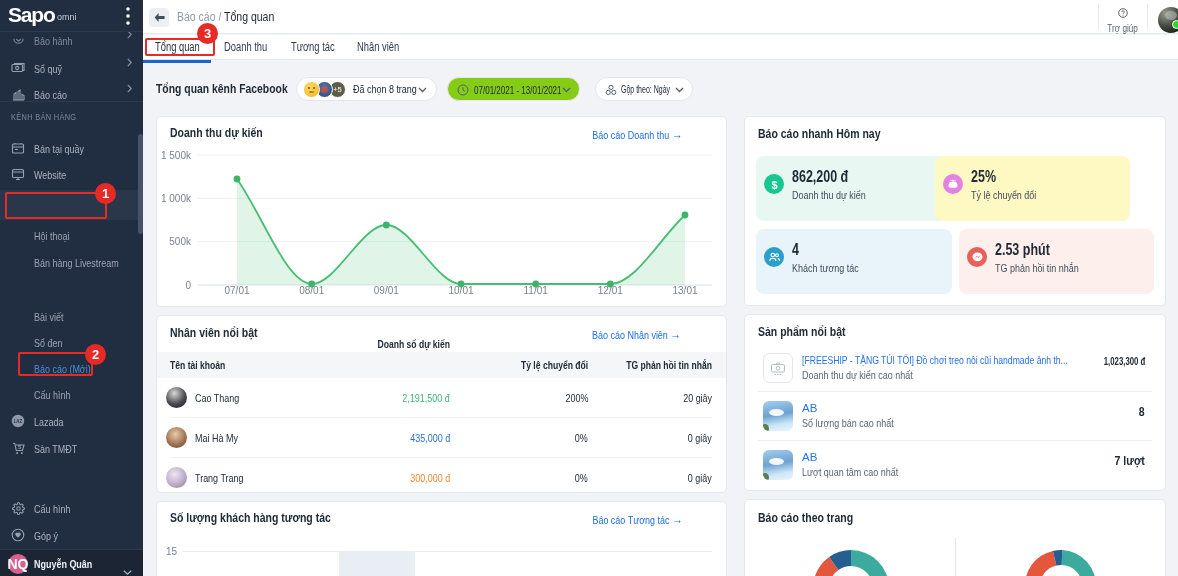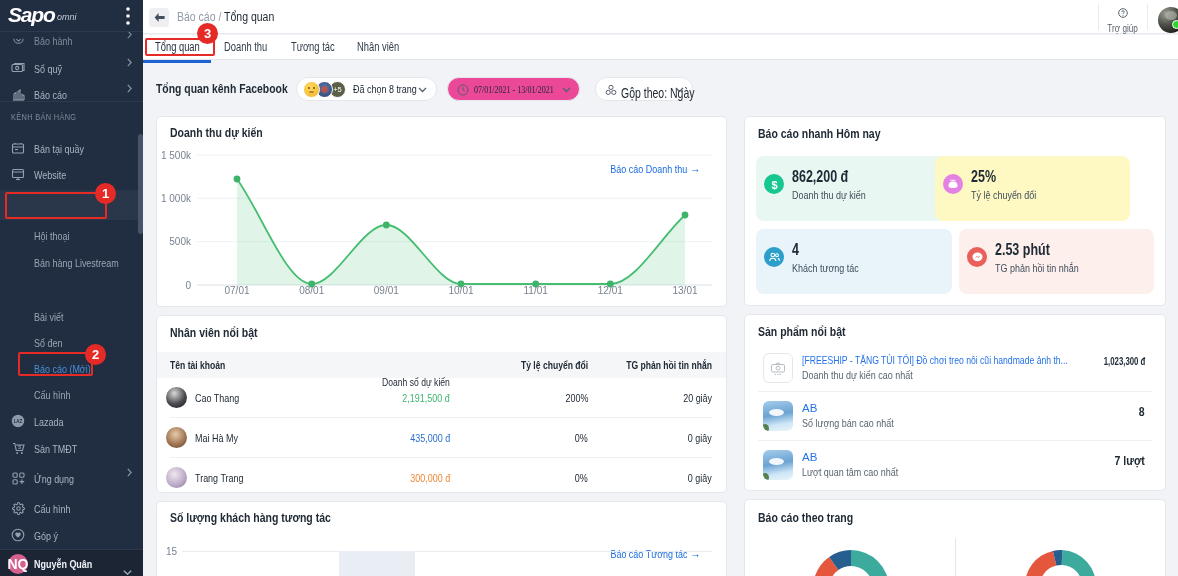--- a/index.html
+++ b/index.html
@@ -16,36 +16,36 @@
 .srow .chev{position:absolute;right:11px;top:9px;line-height:0;}
 .sub{padding-left:34px;font-size:11.5px;color:#9aa6b7;}
 .slabel{position:absolute;left:11px;color:#7d8a9c;font-size:9.5px;letter-spacing:.4px;}
 
 #topbar{position:absolute;left:143px;top:0;width:1035px;height:34px;background:#fff;border-bottom:1px solid #e7eaee;}
 #tabs{position:absolute;left:143px;top:35px;width:1035px;height:25px;background:#fff;border-bottom:1px solid #e3e7ec;}
 .tab{position:absolute;top:0;height:25px;line-height:24px;font-size:12px;color:#2f3b4a;}
 
 .card{position:absolute;background:#fff;border:1px solid #e4e8ed;border-radius:5px;}
 .ctitle{position:absolute;font-size:12.5px;font-weight:bold;color:#212b36;}
-.clink{position:absolute;font-size:11.5px;color:#1b6ce0;text-align:center;margin-top:34px;}
+.clink{position:absolute;font-size:11.5px;color:#1b6ce0;text-align:left;}
 .clink .ar{font-size:13.5px;font-weight:bold;letter-spacing:0;}
 
 .redbox{position:absolute;border:2.5px solid #e62b26;border-radius:2px;z-index:60;}
 .badge{position:absolute;width:21px;height:21px;border-radius:50%;background:#e62b26;color:#fff;font-size:13px;font-weight:bold;display:flex;align-items:center;justify-content:center;z-index:61;}
 .tile{position:absolute;border-radius:8px;}
 .tnum{position:absolute;left:36px;top:12px;font-size:16px;font-weight:bold;color:#212b36;}
 .tlab{position:absolute;left:36px;top:33px;font-size:11.5px;color:#414d5c;}
 .ticon{position:absolute;left:8px;width:20px;height:20px;border-radius:50%;display:flex;align-items:center;justify-content:center;}
 </style>
 </head>
 <body>
 <div id="app">
 <div id="side">
 
-  <div class="abs" style="left:0;top:0;width:143px;height:32px;border-bottom:1px solid #2c394e;background:#212d40;z-index:5;font-style:italic;">
+  <div class="abs" style="left:0;top:0;width:143px;height:32px;border-bottom:1px solid #2c394e;background:#212d40;z-index:5;">
     <span class="abs" style="left:8px;top:3px;font-size:21px;font-weight:bold;color:#fff;letter-spacing:-1.2px;">Sapo</span>
         <span class="abs" style="left:57px;top:12px;font-size:9px;color:#c3ccd8;">omni</span>
     <span class="abs" style="left:126px;top:6px;"><svg width="4" height="20" viewBox="0 0 4 20">
             <circle cx="2" cy="3" r="1.8" fill="#fff"></circle>
             <circle cx="2" cy="10" r="1.8" fill="#fff"></circle>
             <circle cx="2" cy="17" r="1.8" fill="#fff"></circle>
           </svg></span>
   </div>
 
   <div class="srow" style="top:21px;color:#8e9aac;opacity:.85;">
@@ -138,34 +138,20 @@
   <div class="srow" style="top:429px;">
     <span class="ic">
           <svg width="13" height="13" viewBox="0 0 13 13" fill="none" stroke="#93a0b1" stroke-width="1.1">
             <path d="M1 1.5h1.8l1.5 7h6.2l1.5-5.5H4"></path>
             <circle cx="5.2" cy="11" r="1" fill="#93a0b1" stroke="none"></circle>
             <circle cx="9.8" cy="11" r="1" fill="#93a0b1" stroke="none"></circle>
             <text x="7.6" y="7.2" font-size="5" fill="#93a0b1" stroke="none" text-anchor="middle" font-weight="bold" font-family="Liberation Sans">S</text>
           </svg>
         </span>
     <span class="t">Sàn TMĐT</span>
-  </div>
-  <div class="srow" style="top:459px;">
-    <span class="ic">
-          <svg width="13" height="13" viewBox="0 0 13 13" fill="none" stroke="#93a0b1" stroke-width="1.1">
-            <rect x="1" y="1" width="4.2" height="4.2" rx="1"></rect>
-            <rect x="7.8" y="1" width="4.2" height="4.2" rx="1"></rect>
-            <rect x="1" y="7.8" width="4.2" height="4.2" rx="1"></rect>
-            <path d="M9.9 7.3v4.6M7.6 9.6h4.6"></path>
-          </svg>
-        </span>
-    <span class="t">Ứng dụng</span>
-        <span class="chev"><svg width="5" height="9" viewBox="0 0 5 9" fill="none" stroke="#8b97a8" stroke-width="1.2">
-            <path d="M0.8 0.8L4.2 4.5L0.8 8.2"></path>
-          </svg></span>
   </div>
   <div class="srow" style="top:489px;">
     <span class="ic">
           <svg width="13" height="13" viewBox="0 0 24 24" fill="none" stroke="#93a0b1" stroke-width="2">
             <circle cx="12" cy="12" r="3.2"></circle>
             <path d="M19.4 15a1.7 1.7 0 0 0 .34 1.87l.06.06a2 2 0 1 1-2.83 2.83l-.06-.06a1.7 1.7 0 0 0-1.87-.34 1.7 1.7 0 0 0-1 1.51V21a2 2 0 1 1-4 0v-.09a1.7 1.7 0 0 0-1-1.51 1.7 1.7 0 0 0-1.87.34l-.06.06a2 2 0 1 1-2.83-2.83l.06-.06a1.7 1.7 0 0 0 .34-1.87 1.7 1.7 0 0 0-1.51-1H3a2 2 0 1 1 0-4h.09a1.7 1.7 0 0 0 1.51-1 1.7 1.7 0 0 0-.34-1.87l-.06-.06a2 2 0 1 1 2.83-2.83l.06.06a1.7 1.7 0 0 0 1.87.34h.09a1.7 1.7 0 0 0 1-1.51V3a2 2 0 1 1 4 0v.09a1.7 1.7 0 0 0 1 1.51 1.7 1.7 0 0 0 1.87-.34l.06-.06a2 2 0 1 1 2.83 2.83l-.06.06a1.7 1.7 0 0 0-.34 1.87v.09a1.7 1.7 0 0 0 1.51 1H21a2 2 0 1 1 0 4h-.09a1.7 1.7 0 0 0-1.51 1z"></path>
           </svg>
         </span>
     <span class="t">Cấu hình</span>
   </div>
@@ -230,38 +216,38 @@
   <div class="abs" style="left:19px;top:3px;width:17px;height:17px;border-radius:50%;background:radial-gradient(circle at 50% 40%,#5b7db1,#27406b);border:1px solid #fff;z-index:2;">
         <div style="position:absolute;left:4px;top:4px;width:7px;height:7px;border-radius:50%;background:#c94f44;opacity:.8;"></div>
       </div>
   <div class="abs" style="left:32px;top:3px;width:17px;height:17px;border-radius:50%;background:#5c5f46;border:1px solid #fff;z-index:1;color:#fff;font-size:7.5px;display:flex;align-items:center;justify-content:center;">+5</div>
   <div class="abs" style="left:56px;top:5px;font-size:11.5px;color:#212b36;"><span class="t">Đã chọn 8 trang</span></div>
   <svg class="abs" style="right:9px;top:9px;" width="9" height="6" viewBox="0 0 9 6" fill="none" stroke="#55606d" stroke-width="1.3">
         <path d="M1 1l3.5 3.5L8 1"></path>
       </svg>
 </div>
 
-<div class="abs" style="left:447px;top:77px;width:133px;height:24px;background:#ec4899;border:1px solid #e3e7ec;border-radius:12px;font-family:Liberation Serif, serif;">
+<div class="abs" style="left:447px;top:77px;width:133px;height:24px;background:#84cc16;border:1px solid #e3e7ec;border-radius:12px;">
   <svg class="abs" style="left:9px;top:6px;" width="12" height="12" viewBox="0 0 12 12" fill="none" stroke="#55606d" stroke-width="1">
         <circle cx="6" cy="6" r="5"></circle>
         <path d="M6 3.2V6l1.8 1.2"></path>
       </svg>
   <div class="abs" style="left:26px;top:6px;font-size:10.5px;color:#212b36;"><span class="t" style="transform:scaleX(.765);">07/01/2021 - 13/01/2021</span></div>
   <svg class="abs" style="right:8px;top:9px;" width="9" height="6" viewBox="0 0 9 6" fill="none" stroke="#55606d" stroke-width="1.3">
         <path d="M1 1l3.5 3.5L8 1"></path>
       </svg>
 </div>
 
 <div class="abs" style="left:595px;top:77px;width:98px;height:24px;background:#fff;border:1px solid #e3e7ec;border-radius:12px;">
   <svg class="abs" style="left:9px;top:6px;" width="12" height="12" viewBox="0 0 12 12" fill="none" stroke="#55606d" stroke-width="1">
         <circle cx="6" cy="3.4" r="2.1"></circle>
         <circle cx="3.2" cy="8.4" r="2.1"></circle>
         <circle cx="8.8" cy="8.4" r="2.1"></circle>
       </svg>
-  <div class="abs" style="left:25px;top:6px;font-size:15px;color:#212b36;"><span class="t" style="transform:scaleX(.70);">Gộp theo: Ngày</span></div>
+  <div class="abs" style="left:25px;top:6px;font-size:10px;color:#212b36;"><span class="t" style="transform:scaleX(.70);">Gộp theo: Ngày</span></div>
   <svg class="abs" style="right:8px;top:9px;" width="9" height="6" viewBox="0 0 9 6" fill="none" stroke="#55606d" stroke-width="1.3">
         <path d="M1 1l3.5 3.5L8 1"></path>
       </svg>
 </div>
 
 <div class="card" style="left:156px;top:116px;width:571px;height:191px;"></div>
 <div class="ctitle" style="left:170px;top:126px;"><span class="t" style="transform:scaleX(.84);">Doanh thu dự kiến</span></div>
 <div class="clink" style="left:567px;top:127px;width:152px;"><span class="tr">Báo cáo Doanh thu <span class="ar">→</span></span></div>
 <svg class="abs" style="left:0;top:0;" width="1178" height="576" viewBox="0 0 1178 576" pointer-events="none">
   <g stroke="#eef1f4" stroke-width="1">
@@ -350,21 +336,21 @@
       </div>
   <div class="tnum"><span class="t">2.53 phút</span></div>
   <div class="tlab"><span class="t">TG phản hồi tin nhắn</span></div>
 </div>
 
 <div class="card" style="left:156px;top:315px;width:571px;height:178px;"></div>
 <div class="ctitle" style="left:170px;top:326px;"><span class="t" style="transform:scaleX(.84);">Nhân viên nổi bật</span></div>
 <div class="clink" style="left:567px;top:327px;width:152px;"><span class="tr">Báo cáo Nhân viên <span class="ar">→</span></span></div>
 <div class="abs" style="left:157px;top:352px;width:569px;height:26px;background:#f4f6f8;"></div>
 <div class="abs" style="left:170px;top:359px;font-size:11px;font-weight:bold;color:#212b36;"><span class="t">Tên tài khoản</span></div>
-<div class="abs" style="left:310px;top:376px;width:140px;text-align:right;font-size:11px;font-weight:normal;color:#212b36;"><span class="tr">Doanh số dự kiến</span></div>
+<div class="abs" style="left:310px;top:338px;width:140px;text-align:right;font-size:11px;font-weight:bold;color:#212b36;"><span class="tr">Doanh số dự kiến</span></div>
 <div class="abs" style="left:448px;top:359px;width:140px;text-align:right;font-size:11px;font-weight:bold;color:#212b36;"><span class="tr">Tỷ lệ chuyển đổi</span></div>
 <div class="abs" style="left:572px;top:359px;width:140px;text-align:right;font-size:11px;font-weight:bold;color:#212b36;"><span class="tr">TG phản hồi tin nhắn</span></div>
 
 <div class="abs" style="left:166px;top:387px;width:21px;height:21px;border-radius:50%;background:radial-gradient(circle at 40% 30%,#d8d8d8,#4b4b4f 55%,#17181c);"></div>
 <div class="abs" style="left:195px;top:392px;font-size:11.5px;color:#212b36;"><span class="t">Cao Thang</span></div>
 <div class="abs" style="left:310px;top:392px;width:140px;text-align:right;font-size:11.5px;color:#3db56f;"><span class="tr">2,191,500 đ</span></div>
 <div class="abs" style="left:448px;top:392px;width:140px;text-align:right;font-size:11.5px;color:#212b36;"><span class="tr">200%</span></div>
 <div class="abs" style="left:572px;top:392px;width:140px;text-align:right;font-size:11.5px;color:#212b36;"><span class="tr">20 giây</span></div>
 <div class="abs" style="left:170px;top:417px;width:542px;height:1px;background:#eef1f3;"></div>
 <div class="abs" style="left:166px;top:427px;width:21px;height:21px;border-radius:50%;background:radial-gradient(circle at 45% 35%,#e8cba8,#9a6f4e 60%,#5d3f2c);"></div>

